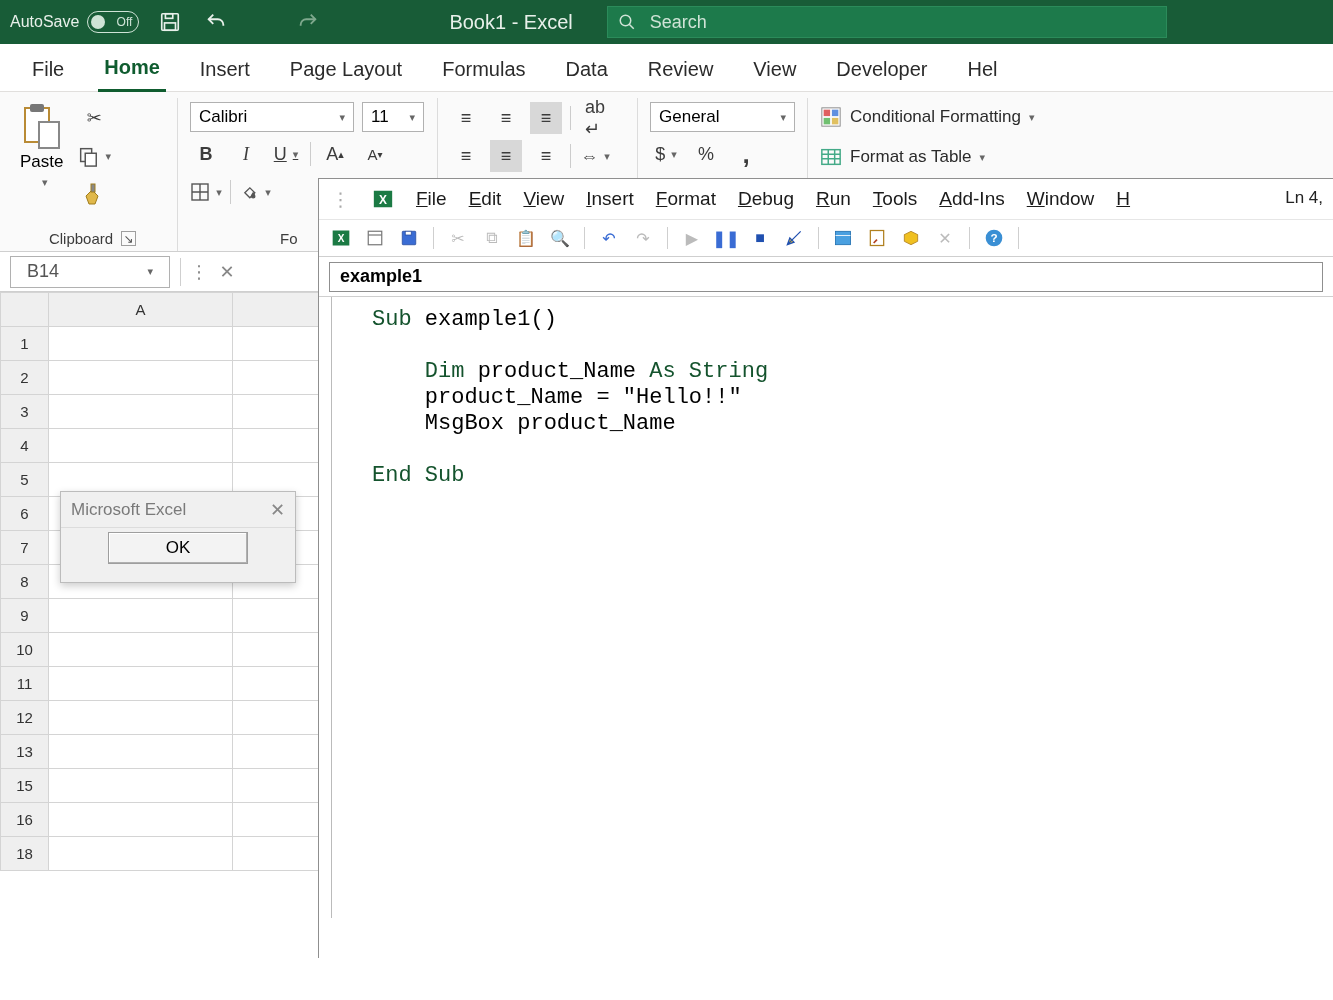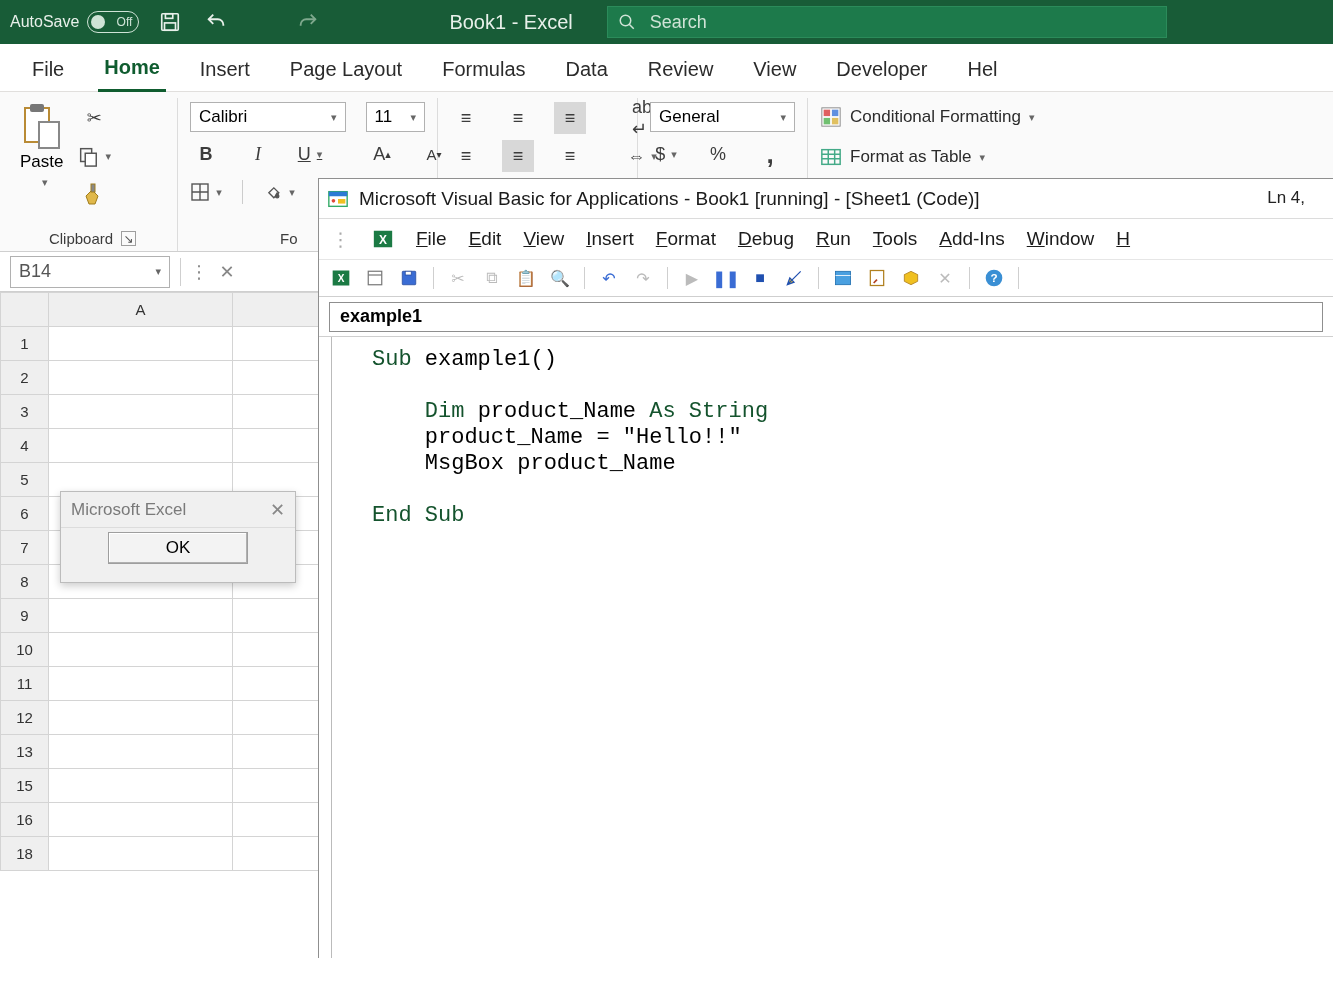--- a/index.html
+++ b/index.html
@@ -21,29 +21,29 @@
 .ribbon-tabs { height: 48px; background: #fff; border-bottom: 1px solid #e1dfdd; display: flex; align-items: flex-end; gap: 28px; padding: 0 26px; color: #1b1b1b; font-size: 20px; }
 .ribbon-tabs .tab { padding: 8px 6px 10px; cursor: pointer; color: #2b2b2b; }
 .ribbon-tabs .tab.active { color: #0f5c2f; font-weight: 600; border-bottom: 3px solid #0f5c2f; margin-bottom: -1px; }
 
 
 .ribbon { height: 160px; background: #fafafa; display: flex; align-items: stretch; border-bottom: 1px solid #cfcfcf; padding: 6px 0 0 8px; position: relative; overflow: hidden; }
 .ribbon .group { border-right: 1px solid #dcdcdc; padding: 4px 12px 2px; display: flex; flex-direction: column; justify-content: space-between; }
 .ribbon .group .glabel { text-align: center; font-size: 15px; color: #3c3c3c; padding-bottom: 2px; display: flex; justify-content: center; gap: 8px; align-items: center; }
 .ribbon .smalllauncher { font-size: 12px; border: 1px solid #9e9e9e; width: 15px; height: 15px; display:inline-flex; align-items:center; justify-content:center; color:#555;}
 .ribbon .rowset { display: flex; flex-direction: column; gap: 6px; }
-.ribbon .row { display: flex; gap: 20px; align-items: center; }
+.ribbon .row { display: flex; gap: 8px; align-items: center; }
 .ribbon .btn { height: 32px; min-width: 32px; display: flex; align-items: center; justify-content: center; font-size: 18px; color: #3c3c3c; }
 .ribbon .inp { height: 30px; border: 1px solid #b1b1b1; background: #fff; font-size: 17px; padding: 0 8px; display: flex; align-items: center; justify-content: space-between; }
 .ribbon .caret::after { content: "▾"; font-size: 11px; margin-left: 6px; color: #666; }
 .ribbon .wide { font-size: 17px; color: #2b2b2b; display:flex; align-items:center; gap:8px; height:30px;}
 
 
 .fbar { height: 40px; border-bottom: 1px solid #cfcfcf; display: flex; align-items: center; background: #fff; }
-.fbar .namebox { width: 160px; height: 32px; border: 1px solid #b1b1b1; margin: 0 6px 0 10px; display: flex; align-items: center; justify-content: space-between; padding: 0 8px; font-size: 18px; color: #555; }
+.fbar .namebox { width: 160px; height: 32px; border: 1px solid #b1b1b1; margin: 0 6px 0 10px; display: flex; align-items: center; justify-content: space-between; padding: 0 16px; font-size: 18px; color: #555; }
 .fbar .fbtn { width: 28px; height: 32px; display: flex; align-items: center; justify-content: center; color: #888; font-size: 18px; }
 .fbar .divider-v { width: 1px; height: 28px; background: #cfcfcf; margin: 0 4px; }
 
 
 .sheet { position: relative; }
 .sheet table { border-collapse: collapse; table-layout: fixed; }
 .sheet td, .sheet th { border: 1px solid #d4d4d4; height: 34px; font-size: 15px; color: #333; }
 .sheet .corner { width: 48px; background: #efefef; }
 .sheet .colhdr { background: #efefef; text-align: center; font-weight: normal; }
 .sheet .rowhdr { width: 48px; background: #efefef; text-align: center; font-weight: normal; }
@@ -68,21 +68,21 @@
 .vba .vtoolbar { height: 38px; display: flex; align-items: center; gap: 10px; padding: 0 10px; border-bottom: 1px solid #cfcfcf; border-top: 1px solid #e6e6e6; }
 .vba .vtoolbar .tb { width: 24px; height: 24px; display: inline-flex; align-items: center; justify-content: center; font-size: 16px; color: #555; }
 .vba .vtoolbar .sep { width: 1px; height: 22px; background: #cfcfcf; margin: 0 2px; }
 .vba .vdrops { height: 40px; display: flex; align-items: center; gap: 20px; padding: 4px 10px; border-bottom: 1px solid #cfcfcf; }
 .vba .vdrops .dd { height: 30px; border: 1px solid #8f8f8f; background: #fff; display: flex; align-items: center; justify-content: space-between; padding: 0 10px; font-size: 18px; }
 .vba .vdrops .dd.obj { flex: 0 0 640px; font-weight: bold; }
 .vba .vdrops .dd.proc { flex: 1; font-weight: bold; }
 .vba .vdrops .ddcaret { width:20px; height:20px; border:1px solid #777; display:flex; align-items:center; justify-content:center; font-size:11px; background:#eee;}
 .vba .code { position: relative; padding: 10px 0 0 40px; font-family: "Courier New", monospace; font-size: 22px; line-height: 26px; white-space: pre; color: #000; border-left: 1px solid #bbb; margin-left: 12px; height: calc(100% - 158px); background:#fff; }
 .vba .code .kw { color: #14532d; }
-.vba .linecol { position:absolute; right:22px; top:0; height:38px; display:flex; align-items:center; font-size:17px; color:#222; padding:0 6px;}
+.vba .linecol { position:absolute; right:4px; top:0; height:38px; display:flex; align-items:center; font-size:17px; color:#222; padding:0 6px;}
 
 svg { display: block; }
 </style>
 </head>
 <body>
 
 <div class="titlebar">
   <div class="autosave">
     <span class="autosave-label">AutoSave</span>
     <span class="pill">
@@ -384,31 +384,20 @@
   <div class="mtitle">
     <span>Microsoft Excel</span>
     <span style="font-size:18px;color:#888">✕</span>
   </div>
   <div class="mbtns">
       <button class="okbtn">OK</button>
     </div>
 </div>
 
 <div class="vba">
-  <div class="vtitle">
-    <span>
-      <svg width="22" height="22" viewBox="0 0 24 24">
-          <rect x="2" y="4" width="20" height="16" fill="#fff" stroke="#3a6" stroke-width="1.5"></rect>
-          <rect x="2" y="4" width="20" height="5" fill="#2d7bd4"></rect>
-          <circle cx="7" cy="14" r="2" fill="#e04a3a"></circle>
-          <rect x="12" y="12" width="8" height="5" fill="#f0c020"></rect>
-        </svg>
-    </span>
-    <span>Microsoft Visual Basic for Applications - Book1 [running] - [Sheet1 (Code)]</span>
-  </div>
   <div class="vmenu">
     <span style="color:#aaa">⋮</span>
     <span>
       <svg width="22" height="22" viewBox="0 0 24 24">
           <rect x="2" y="3" width="20" height="18" fill="#1b7a44"></rect>
           <text x="12" y="17" text-anchor="middle" fill="#fff" font-size="13" font-family="Arial" font-weight="bold">X</text>
         </svg>
     </span>
     <span id="vba-menu-items"><span class="mi" style="margin-right: 22px;"><u>F</u>ile</span><span class="mi" style="margin-right: 22px;"><u>E</u>dit</span><span class="mi" style="margin-right: 22px;"><u>V</u>iew</span><span class="mi" style="margin-right: 22px;"><u>I</u>nsert</span><span class="mi" style="margin-right: 22px;"><u>F</u>ormat</span><span class="mi" style="margin-right: 22px;"><u>D</u>ebug</span><span class="mi" style="margin-right: 22px;"><u>R</u>un</span><span class="mi" style="margin-right: 22px;"><u>T</u>ools</span><span class="mi" style="margin-right: 22px;"><u>A</u>dd-Ins</span><span class="mi" style="margin-right: 22px;"><u>W</u>indow</span><span class="mi" style="margin-right: 22px;"><u>H</u></span></span>
   </div>

